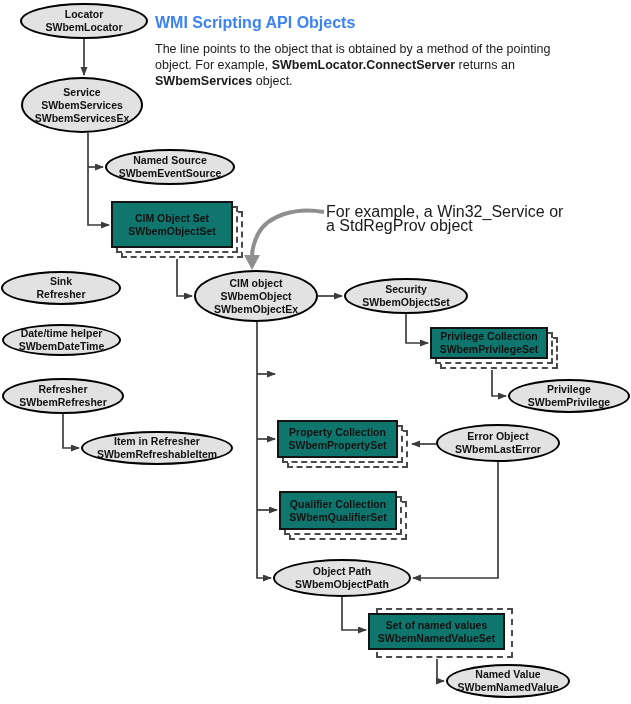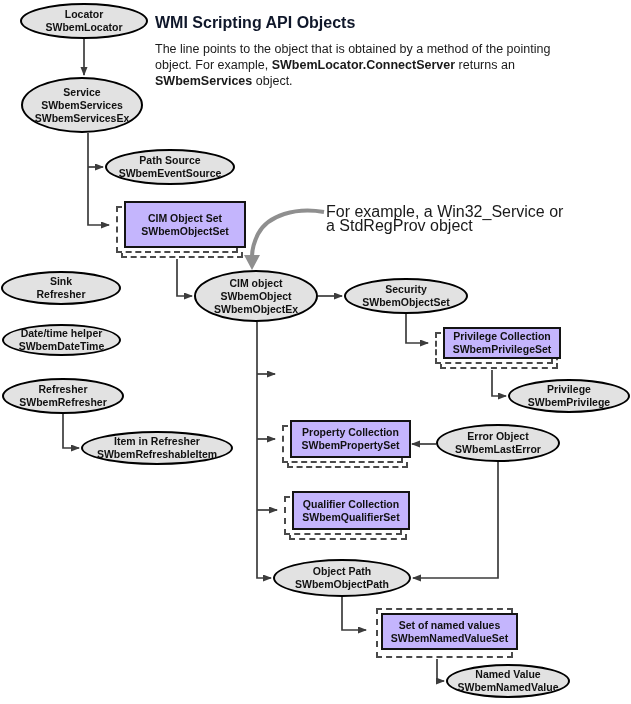--- a/index.html
+++ b/index.html
@@ -18,32 +18,32 @@
   
   .stack{position:absolute;z-index:2;}
   .shadow{
     position:absolute;box-sizing:border-box;width:100%;height:100%;
     border:2px dashed #4a4a4a;background:#fff;
   }
   .s1{left:5px;top:5px;}
   .s2{left:10px;top:10px;}
   .s-wide{left:8px;top:-5px;height:calc(100% + 13px);}
   .face{
-    position:absolute;box-sizing:border-box;left:13px;top:0;width:100%;height:100%;
-    border:2px solid #141414;background:#c4b5fd;
+    position:absolute;box-sizing:border-box;left:0;top:0;width:100%;height:100%;
+    border:2px solid #141414;background:#0f766e;
     display:flex;flex-direction:column;justify-content:center;align-items:center;
   }
   .nl{
     font-size:10.5px;line-height:13px;font-weight:bold;color:#111;
     white-space:nowrap;text-align:center;
   }
   
   .title{
     position:absolute;left:155px;top:14px;
-    font-size:16px;font-weight:bold;color:#0f172a;white-space:nowrap;z-index:2;
+    font-size:16px;font-weight:bold;color:#3b82f6;white-space:nowrap;z-index:2;
   }
   .desc{
     position:absolute;left:155px;top:41px;width:408px;
     font-size:12.5px;line-height:16px;color:#1a1a1a;z-index:2;
   }
   .desc .b{font-weight:bold;}
   .note{
     position:absolute;left:326px;top:205px;width:246px;
     font-size:16px;line-height:14px;color:#1a1a1a;z-index:2;
   }
@@ -91,21 +91,21 @@
     <div class="nl">SWbemLocator</div>
   </div>
 
   <div class="ellipse" style="left:21px;top:77px;width:122px;height:56px">
     <div class="nl">Service</div>
     <div class="nl">SWbemServices</div>
     <div class="nl">SWbemServicesEx</div>
   </div>
 
   <div class="ellipse" style="left:105px;top:149px;width:130px;height:36px">
-    <div class="nl">Path Source</div>
+    <div class="nl">Named Source</div>
     <div class="nl">SWbemEventSource</div>
   </div>
 
   <div class="stack" style="left:111px;top:201px;width:122px;height:47px">
     <div class="shadow s2"></div>
     <div class="shadow s1"></div>
     <div class="face">
       <div class="nl">CIM Object Set</div>
       <div class="nl">SWbemObjectSet</div>
     </div>

